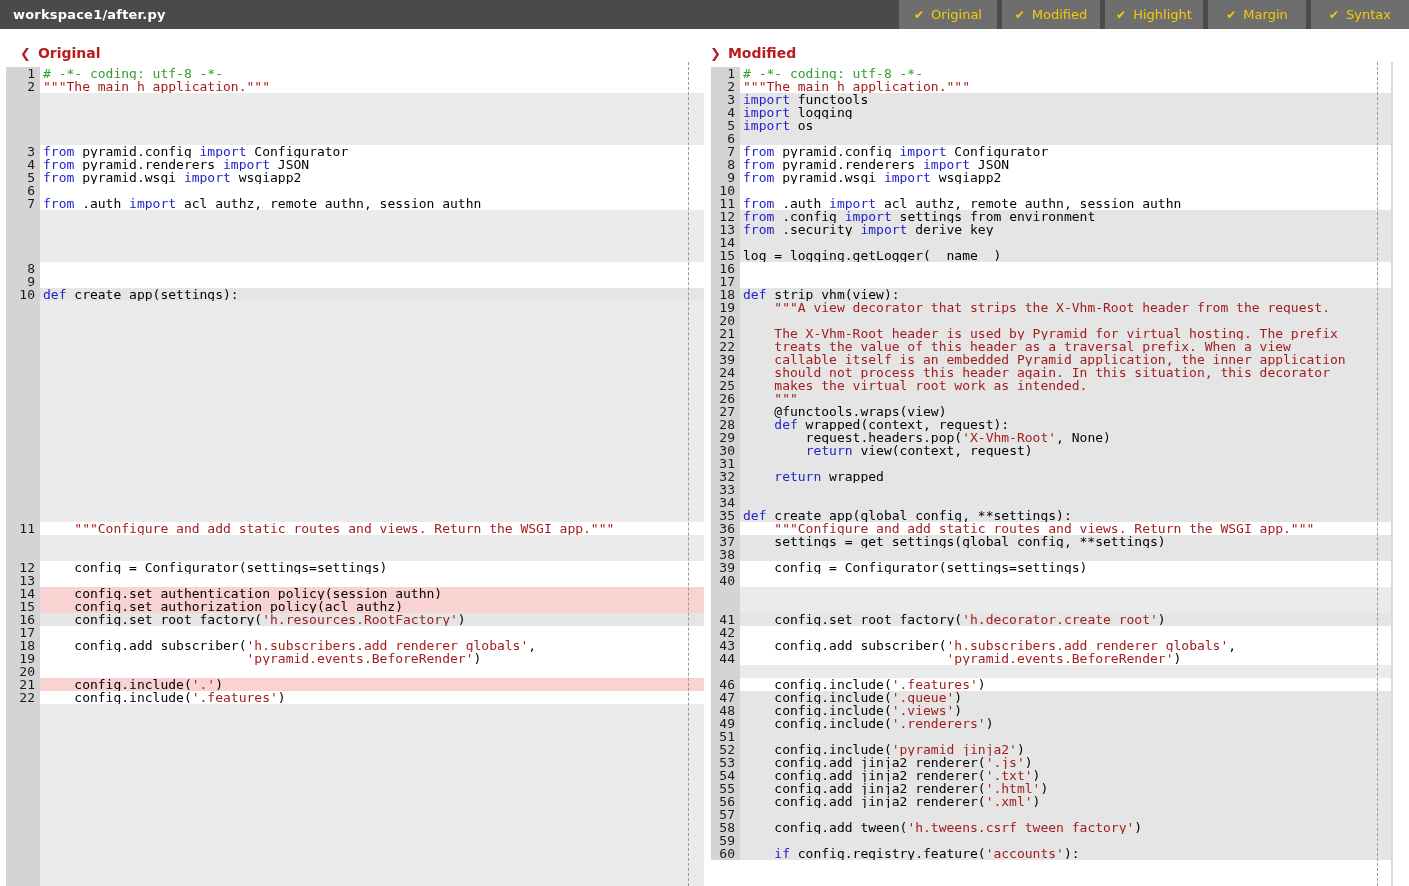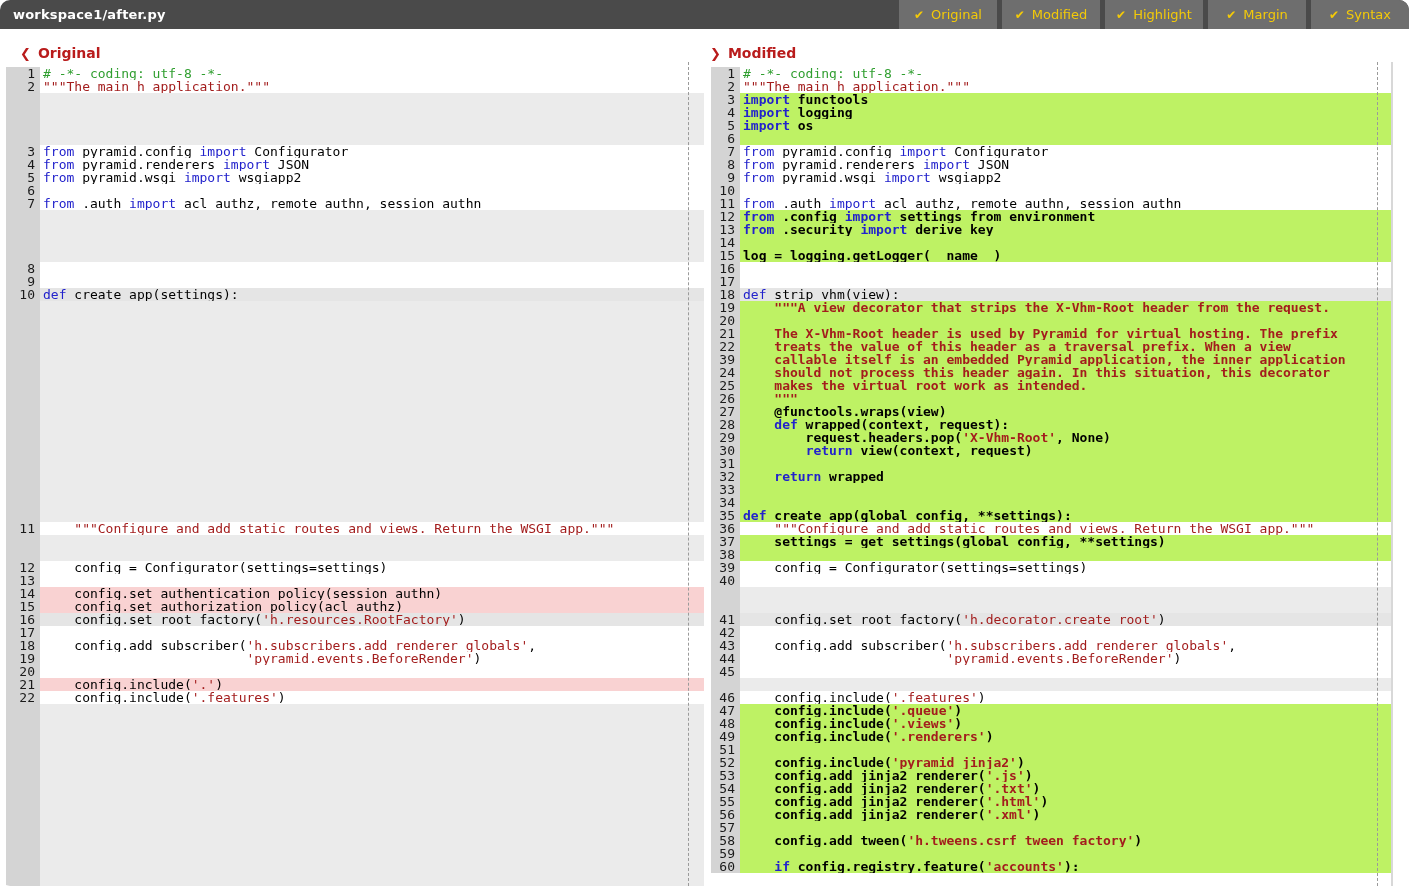--- a/index.html
+++ b/index.html
@@ -1,19 +1,19 @@
 <!DOCTYPE html>
 <html><head>
 <meta charset="utf-8">
 <style>
   * { margin:0; padding:0; box-sizing:border-box; }
   html,body { background:#ffffff; }
   #app {
     position:relative; width:1409px; height:886px; overflow:hidden;
-    font-family:"DejaVu Sans", "Liberation Sans", sans-serif; background:#fff;border-radius:10px;
+    font-family:"DejaVu Sans", "Liberation Sans", sans-serif; background:#fff;
   }
   
   .topbar {
     position:absolute; top:0; left:0; width:1409px; height:29px;
     background:#4a4a4a; display:flex; align-items:center;
   }
   .topbar-title {
     color:#ffffff; font-weight:bold; font-size:13px; padding-left:13px; flex:1;
     letter-spacing:0.2px;
   }
@@ -38,21 +38,21 @@
   .rows { padding-top:5px; font-family:"DejaVu Sans Mono","Liberation Mono",monospace; font-size:13px; line-height:13px; }
   .row { display:flex; height:13px; overflow:hidden; }
   .row.fill-tall { height:182px; }
   .gut {
     background:#d4d4d4; color:#1a1a1a; text-align:right; padding-right:5px;
     flex:none; overflow:hidden;
   }
   .pane.left  .gut { width:34px; }
   .pane.right .gut { width:29px; }
   .body { flex:1; white-space:pre; padding-left:3px; background:#ffffff; overflow:hidden; }
-  .row.add  .body { background:#bef264;font-weight:bold; }
+  .row.add  .body { background:#e5e5e5; }
   .row.del  .body { background:#f9d2d2; }
   .row.chg  .body { background:#e5e5e5; }
   .row.fill .body, .row.fill-tall .body { background:#ebebeb; }
   .tok-t { color:#000000; }
   .tok-k { color:#2222cc; }
   .tok-s { color:#a31d1d; }
   .tok-c { color:#2f9e2f; }
   .margin-line {
     position:absolute; top:0; bottom:0; width:0;
     border-left:1px dashed #9a9a9a; z-index:5;
@@ -485,24 +485,20 @@
             <div class="body"></div>
           </div>
           <div class="row">
             <div class="gut">43</div>
             <div class="body"><span class="tok-t">    config.add_subscriber(</span><span class="tok-s">'h.subscribers.add_renderer_globals'</span><span class="tok-t">,</span></div>
           </div>
           <div class="row">
             <div class="gut">44</div>
             <div class="body"><span class="tok-t">                          </span><span class="tok-s">'pyramid.events.BeforeRender'</span><span class="tok-t">)</span></div>
           </div>
-          <div class="row">
-            <div class="gut">45</div>
-            <div class="body"></div>
-          </div>
           <div class="row fill">
             <div class="gut"></div>
             <div class="body"></div>
           </div>
           <div class="row">
             <div class="gut">46</div>
             <div class="body"><span class="tok-t">    config.include(</span><span class="tok-s">'.features'</span><span class="tok-t">)</span></div>
           </div>
           <div class="row add">
             <div class="gut">47</div>

